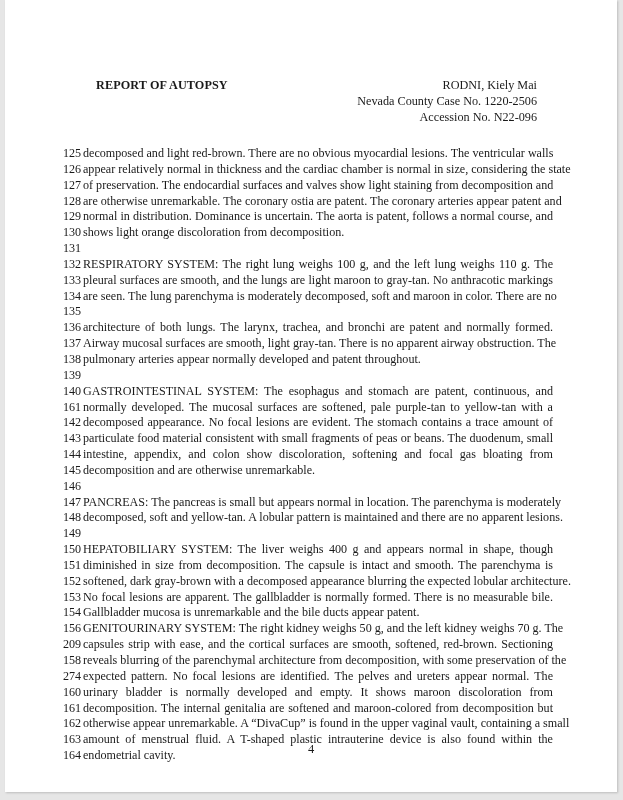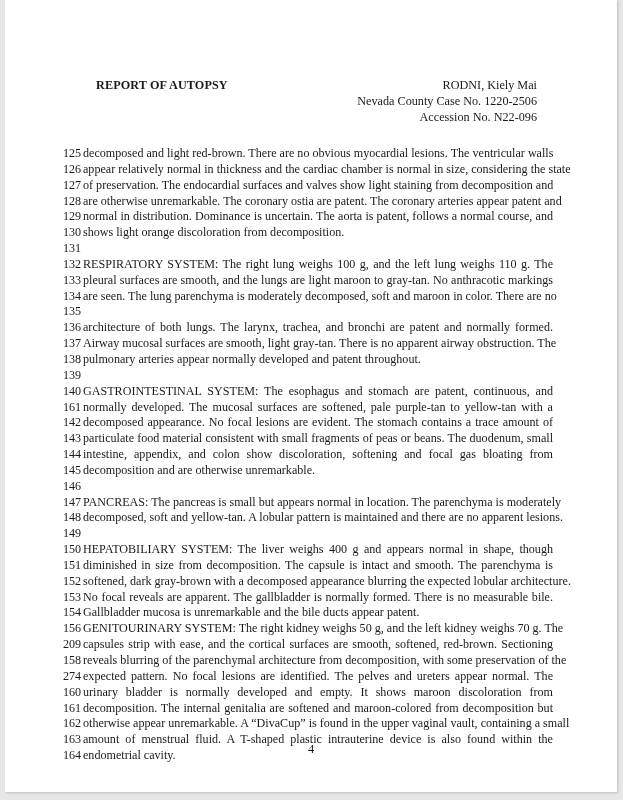--- a/index.html
+++ b/index.html
@@ -162,21 +162,21 @@
       <div class="ln">
         <span class="num">151</span>
         <span class="txt j">diminished in size from decomposition. The capsule is intact and smooth.  The parenchyma is</span>
       </div>
       <div class="ln">
         <span class="num">152</span>
         <span class="txt j">softened, dark gray-brown with a decomposed appearance blurring the expected lobular architecture.</span>
       </div>
       <div class="ln">
         <span class="num">153</span>
-        <span class="txt j">No focal reveals are apparent.  The gallbladder is normally formed.  There is no measurable bile.</span>
+        <span class="txt j">No focal lesions are apparent.  The gallbladder is normally formed.  There is no measurable bile.</span>
       </div>
       <div class="ln">
         <span class="num">154</span>
         <span class="txt">Gallbladder mucosa is unremarkable and the bile ducts appear patent.</span>
       </div>
       <div class="ln">
         <span class="num">156</span>
         <span class="txt j">GENITOURINARY SYSTEM:  The right kidney weighs 50 g, and the left kidney weighs 70 g.  The</span>
       </div>
       <div class="ln">

